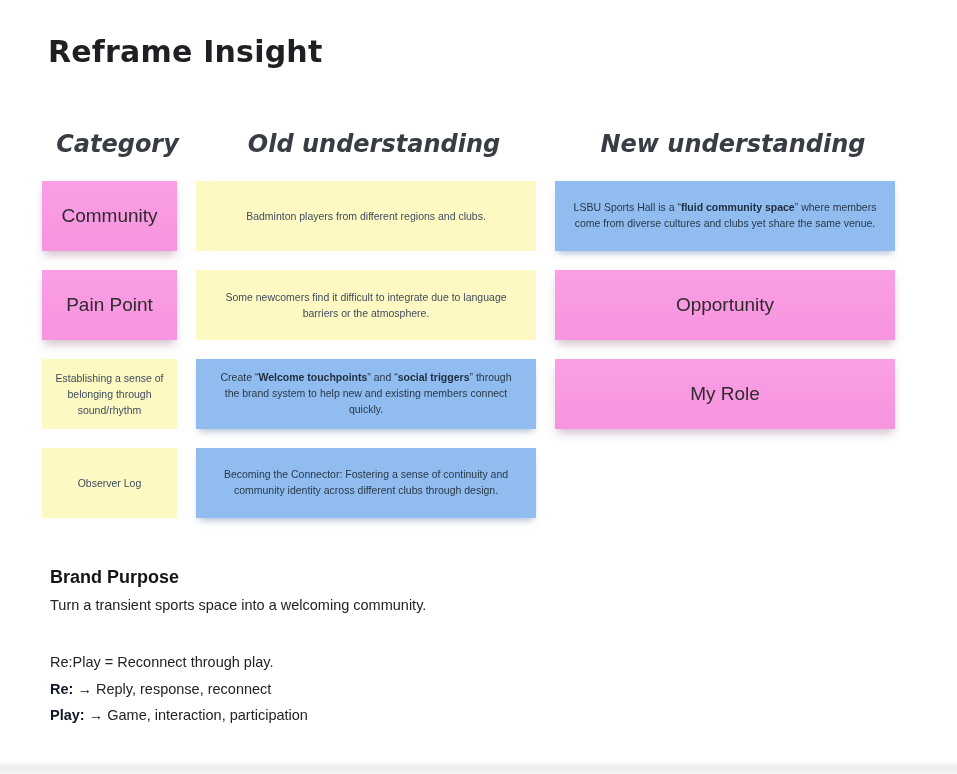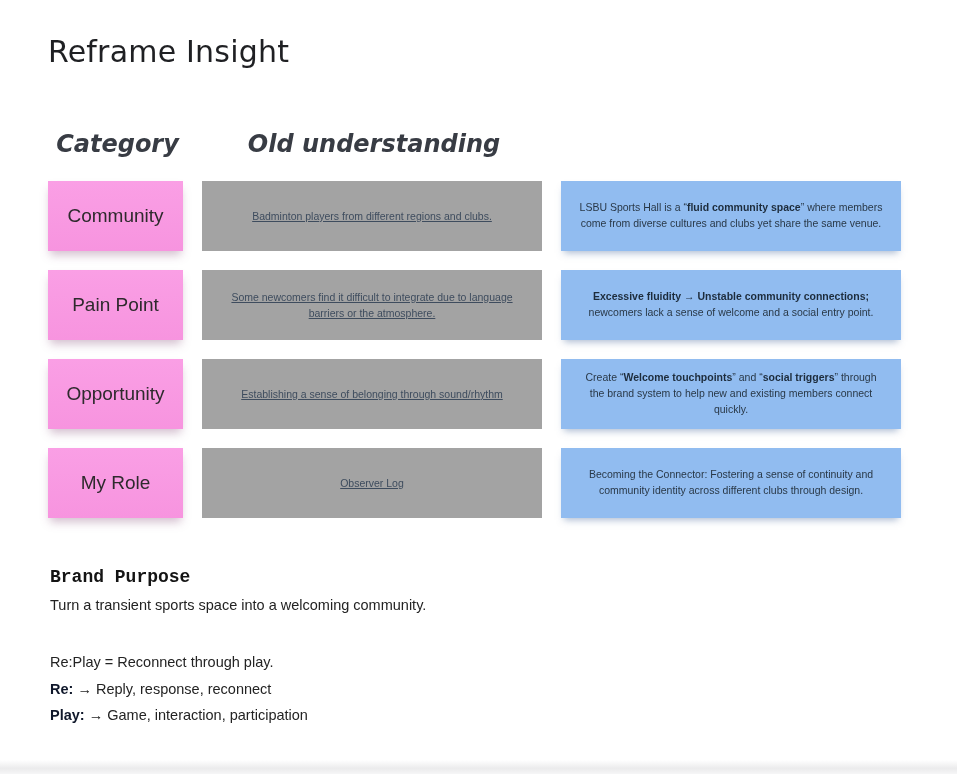--- a/index.html
+++ b/index.html
@@ -8,73 +8,72 @@
     font-family: "Liberation Sans", sans-serif;
     background: #ffffff;
     position: relative;
     overflow: hidden;
   }
   .page { position: absolute; inset: 0; background: #ffffff; }
 
   .title {
     position: absolute; left: 48px; top: 34px;
     font-family: "DejaVu Sans", sans-serif;
-    font-size: 30px; font-weight: 400; color: #1f2023;
+    font-size: 30px; font-weight: 700; color: #1f2023;
     letter-spacing: 0.2px;
   }
 
   .col-header {
     position: absolute; top: 127px; height: 34px;
     display: flex; align-items: center; justify-content: center;
     font-family: "DejaVu Sans", sans-serif;
     font-size: 24px; font-weight: 700; color: #383c44; font-style: italic;
   }
   .col-header.cat { left: 50px;  width: 135px; }
   .col-header.old { left: 204px; width: 340px; }
   .col-header.new { left: 563px; width: 340px; }
 
   .cards-grid {
-    position: absolute; left: 48px; top: 181px;
+    position: absolute; left: 42px; top: 181px;
     display: grid;
     grid-template-columns: 135px 340px 340px;
     column-gap: 19px; row-gap: 19px;
     grid-auto-rows: 70px;
   }
 
   .card {
     display: flex; align-items: center; justify-content: center;
     text-align: center;
   }
   .card.pink {
     background: linear-gradient(180deg, #fa9fe5 0%, #f794df 100%);
     box-shadow: 0 6px 9px -2px rgba(130, 70, 115, 0.35);
     font-size: 19px; color: #2e2a2d;
   }
   .card.oldc {
-    background: #a3a3a3;
+    background: #fef9c3;
     color: #3e4c5e;
     font-size: 10.5px; line-height: 1.55;
     padding: 4px 12px;
-    text-decoration: underline;
   }
   .card.newc {
     background: #91bcf0;
     color: #293847;
     font-size: 10.5px; line-height: 1.5;
     padding: 4px 18px;
     box-shadow: 0 5px 7px -3px rgba(90, 120, 165, 0.5);
   }
   .card.newc b { color: #1d2c3c; }
 
   .notes {
     position: absolute; left: 50px; top: 566px; width: 520px;
     color: #1d1d1f;
   }
   .notes h2 {
-    font-family: Liberation Mono, monospace;
+    font-family: Liberation Sans, sans-serif;
     font-size: 18px; font-weight: 700; color: #141414;
     line-height: 1.25;
   }
   .notes .body-line {
     font-size: 14.5px; line-height: 1.35; color: #232323;
     margin-top: 7px;
   }
   .notes .spacer { height: 31px; }
   .notes .body-line b { color: #0f172a; }
 
@@ -85,41 +84,39 @@
 </style>
 </head>
 <body>
 
 <div class="page">
 
   <div class="title">Reframe Insight</div>
 
   <div class="col-header cat">Category</div>
   <div class="col-header old">Old understanding</div>
+  <div class="col-header new">New understanding</div>
 
   <div class="cards-grid">
 
     <div class="card pink">
       <span>Community</span>
     </div>
     <div class="card oldc">
       <span>Badminton players from different regions and clubs.</span>
     </div>
     <div class="card newc">
       <span><span>LSBU Sports Hall is a “</span><b>fluid community space</b><span>” where members come from diverse cultures and clubs yet share the same venue.</span></span>
     </div>
 
     <div class="card pink">
       <span>Pain Point</span>
     </div>
     <div class="card oldc">
       <span>Some newcomers find it difficult to integrate due to language barriers or the atmosphere.</span>
-    </div>
-    <div class="card newc">
-      <span><b>Excessive fluidity → Unstable community connections;</b><span> newcomers lack a sense of welcome and a social entry point.</span></span>
     </div>
 
     <div class="card pink">
       <span>Opportunity</span>
     </div>
     <div class="card oldc">
       <span>Establishing a sense of belonging through sound/rhythm</span>
     </div>
     <div class="card newc">
       <span><span>Create “</span><b>Welcome touchpoints</b><span>” and “</span><b>social triggers</b><span>” through the brand system to help new and existing members connect quickly.</span></span>

